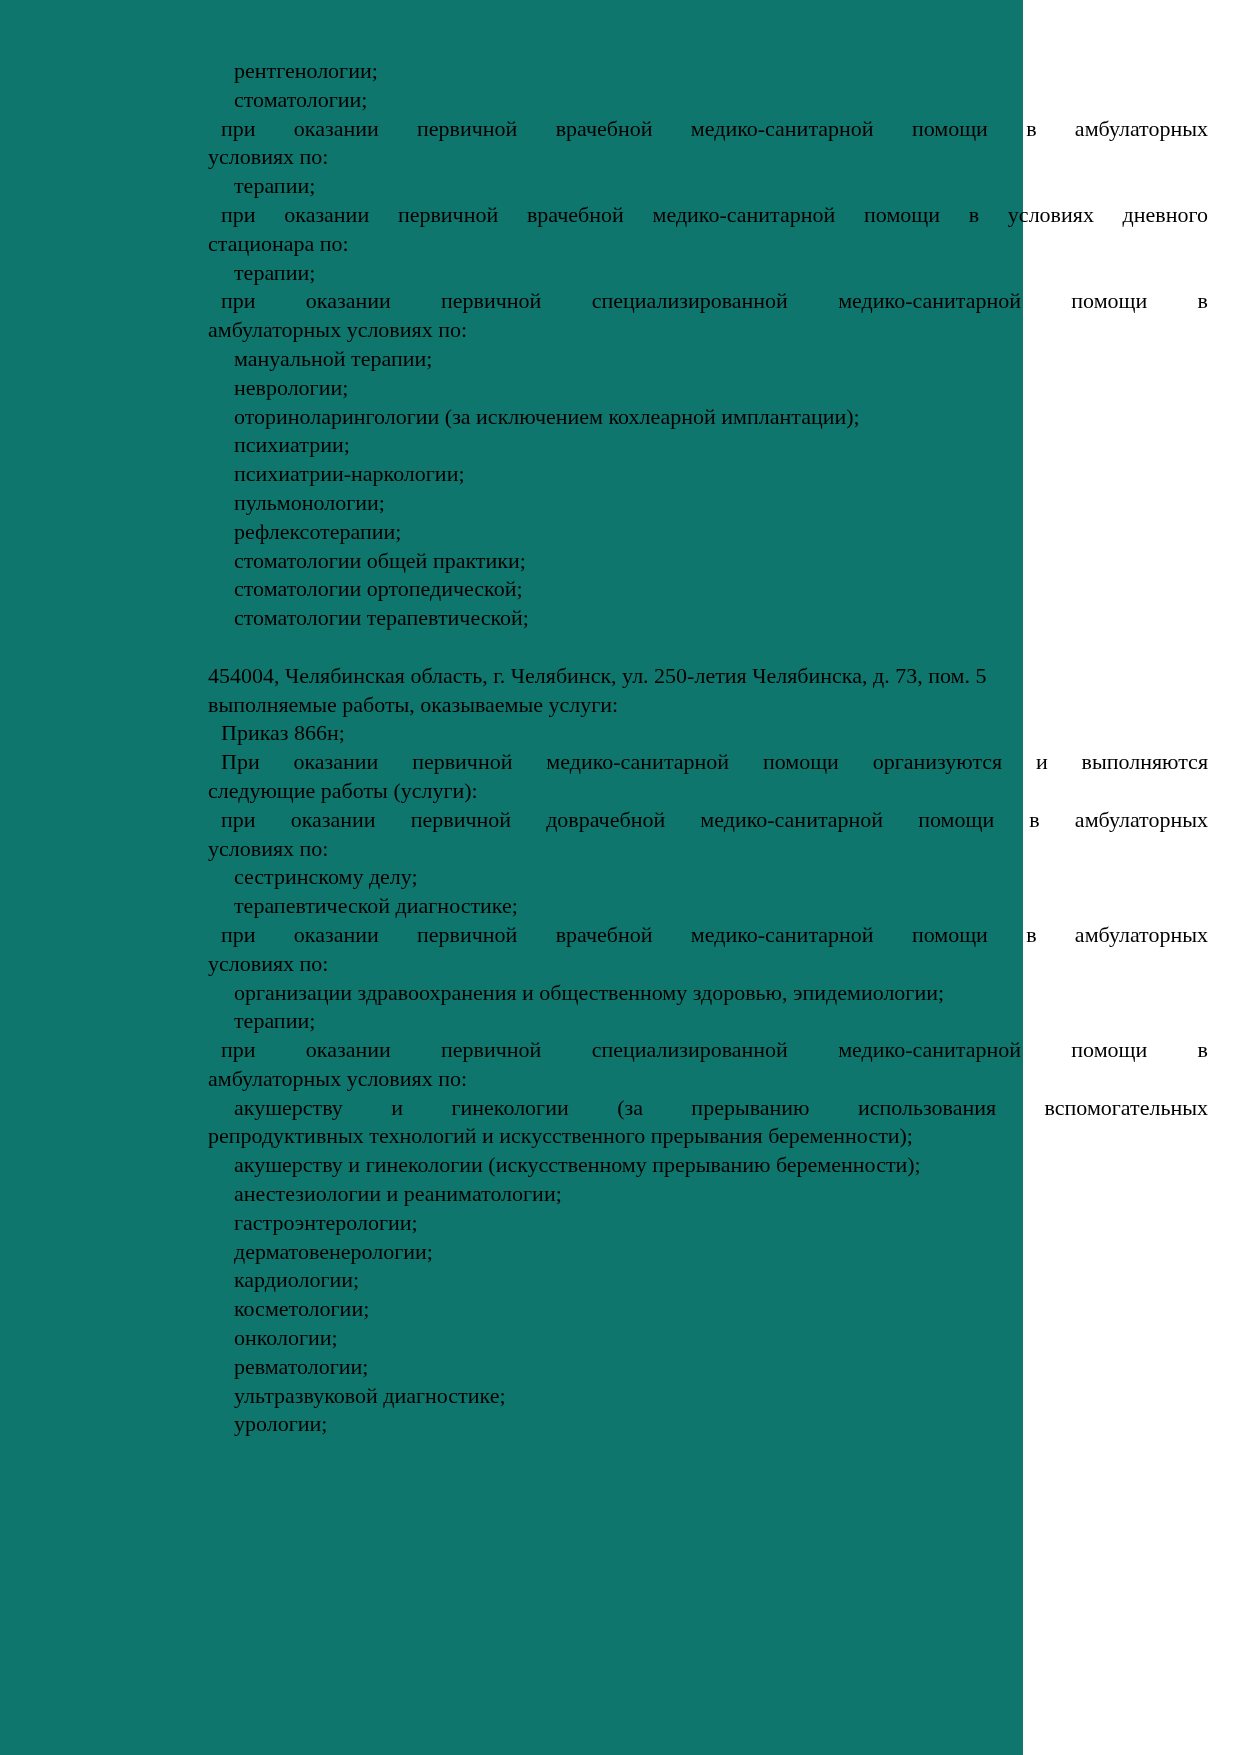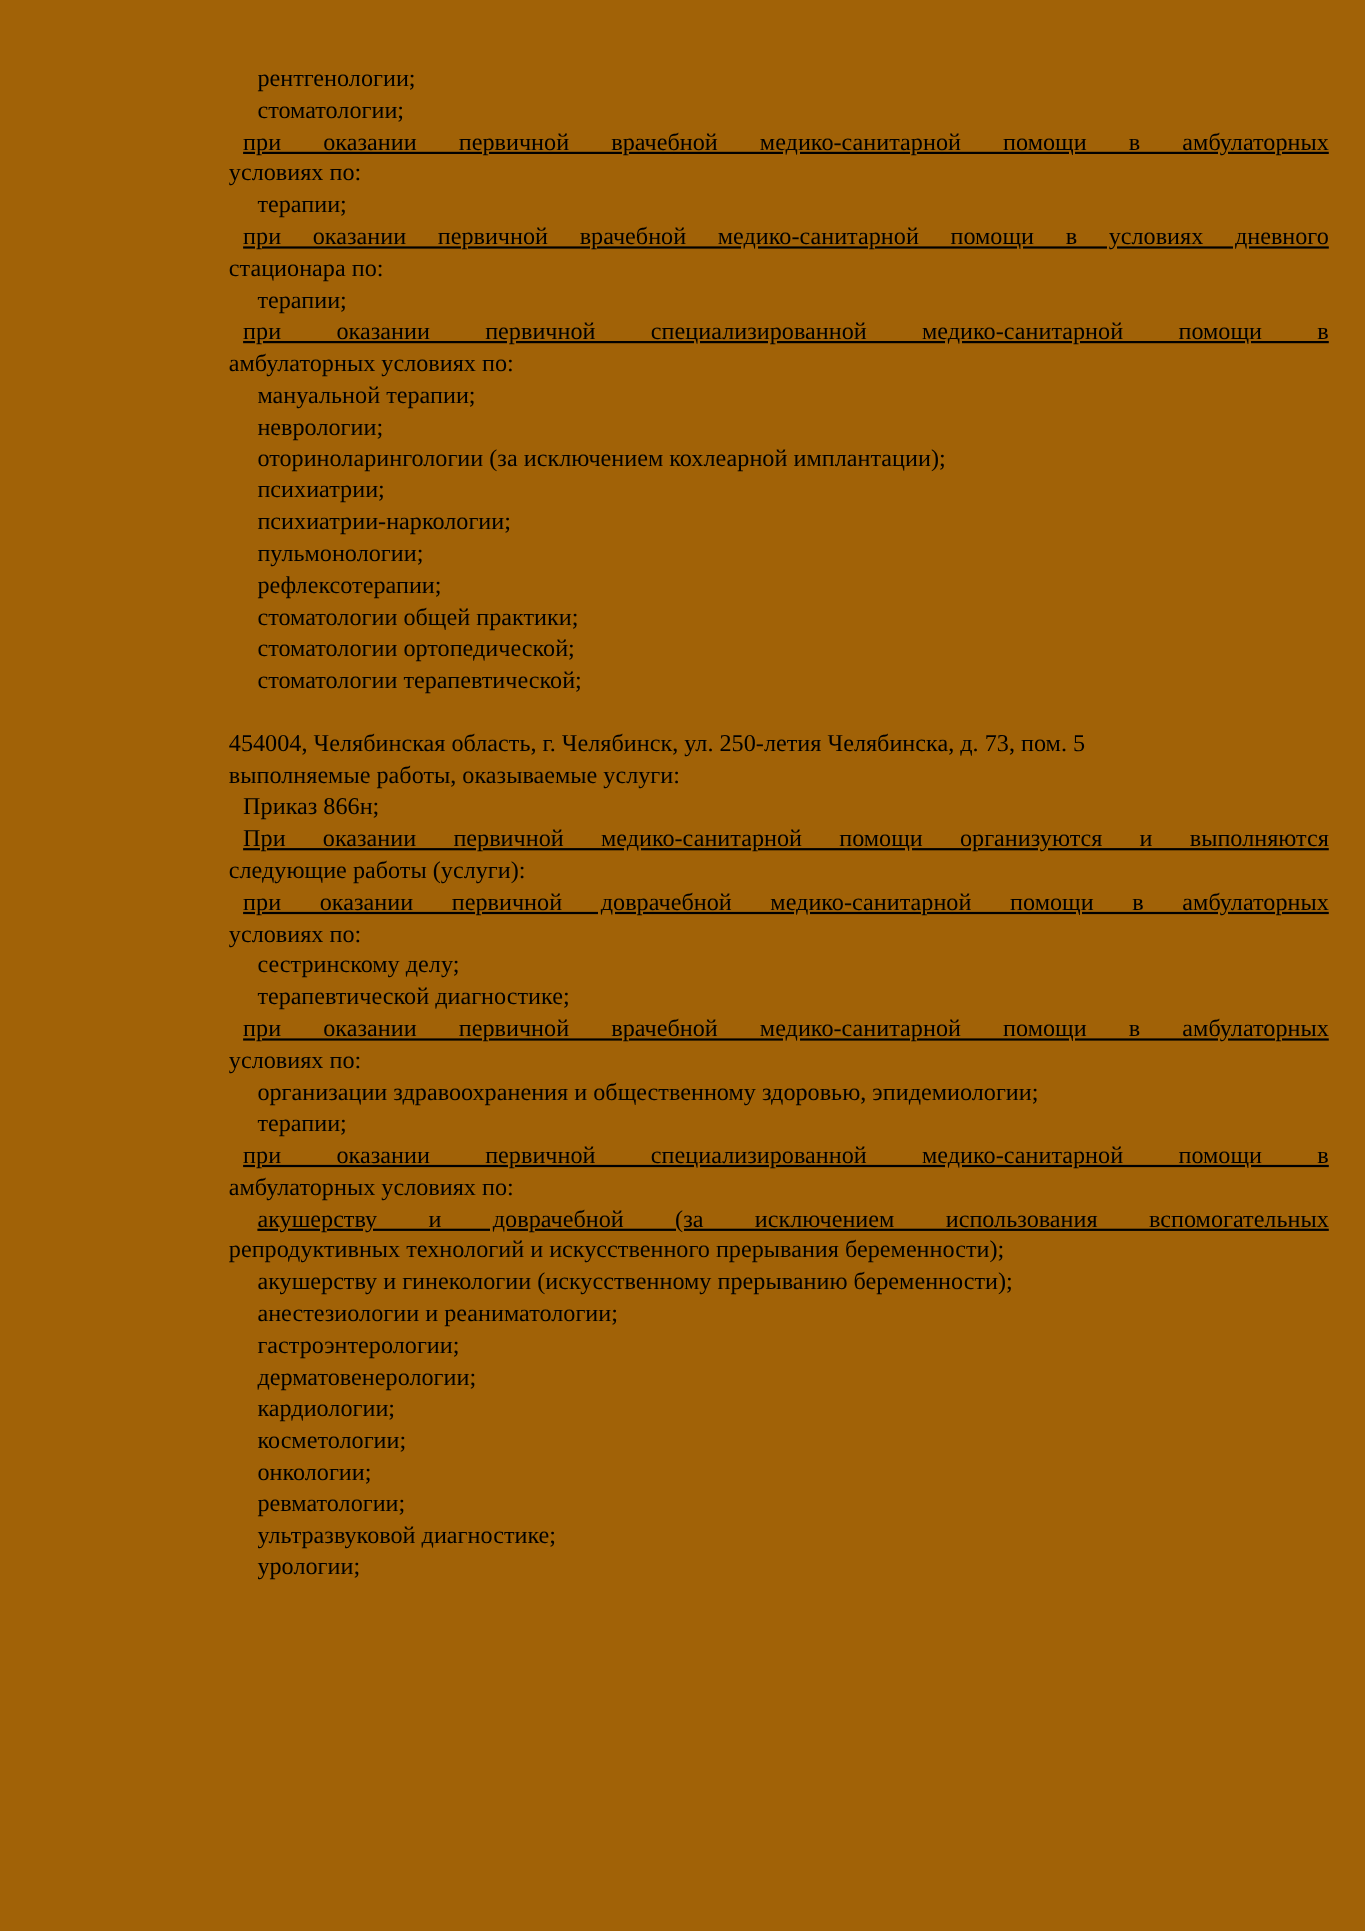--- a/index.html
+++ b/index.html
@@ -10,44 +10,43 @@
   body {
     width: 1241px;
     height: 1755px;
     position: relative;
     overflow: hidden;
   }
   .page {
     position: absolute;
     left: 0;
     top: 0;
-    width: 1241px;
+    width: 1023px;
     height: 1755px;
-    background: #a16207;
+    background: #0f766e;
   }
   .doc {
     position: absolute;
     left: 208px;
     top: 57px;
     width: 1000px;
     font-family: "Liberation Serif", "DejaVu Serif", serif;
     font-size: 22px;
     line-height: 28.8px;
     color: #000000;
   }
   .line {
     min-height: 28.8px;
     white-space: pre-wrap;
   }
   .line.i1 { padding-left: 13px; }
   .line.i2 { padding-left: 26px; }
   .line.j {
     text-align: justify;
     text-align-last: justify;
-    text-decoration: underline;
   }
 </style>
 </head>
 <body>
 
 <div class="page">
   <div class="doc">
 
   <div class="line i2">рентгенологии;</div>
       <div class="line i2">стоматологии;</div>
@@ -78,21 +77,21 @@
       <div class="line i1 j">при оказании первичной доврачебной медико-санитарной помощи в амбулаторных</div>
       <div class="line">условиях по:</div>
       <div class="line i2">сестринскому делу;</div>
       <div class="line i2">терапевтической диагностике;</div>
       <div class="line i1 j">при оказании первичной врачебной медико-санитарной помощи в амбулаторных</div>
       <div class="line">условиях по:</div>
       <div class="line i2">организации здравоохранения и общественному здоровью, эпидемиологии;</div>
       <div class="line i2">терапии;</div>
       <div class="line i1 j">при оказании первичной специализированной медико-санитарной помощи в</div>
       <div class="line">амбулаторных условиях по:</div>
-      <div class="line i2 j">акушерству и доврачебной (за исключением использования вспомогательных</div>
+      <div class="line i2 j">акушерству и гинекологии (за прерыванию использования вспомогательных</div>
       <div class="line">репродуктивных технологий и искусственного прерывания беременности);</div>
       <div class="line i2">акушерству и гинекологии (искусственному прерыванию беременности);</div>
       <div class="line i2">анестезиологии и реаниматологии;</div>
       <div class="line i2">гастроэнтерологии;</div>
       <div class="line i2">дерматовенерологии;</div>
       <div class="line i2">кардиологии;</div>
       <div class="line i2">косметологии;</div>
       <div class="line i2">онкологии;</div>
       <div class="line i2">ревматологии;</div>
       <div class="line i2">ультразвуковой диагностике;</div>

